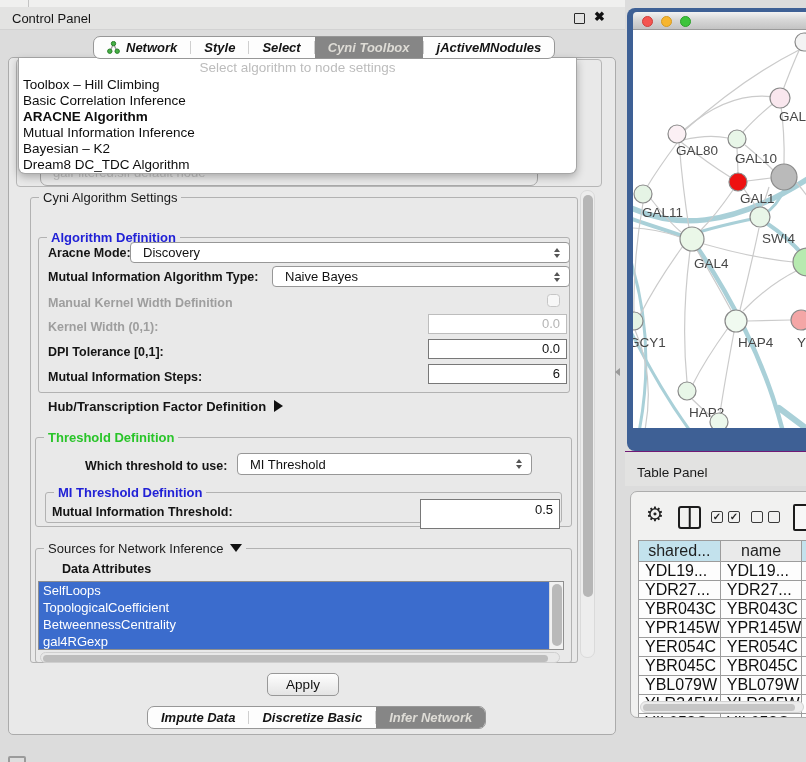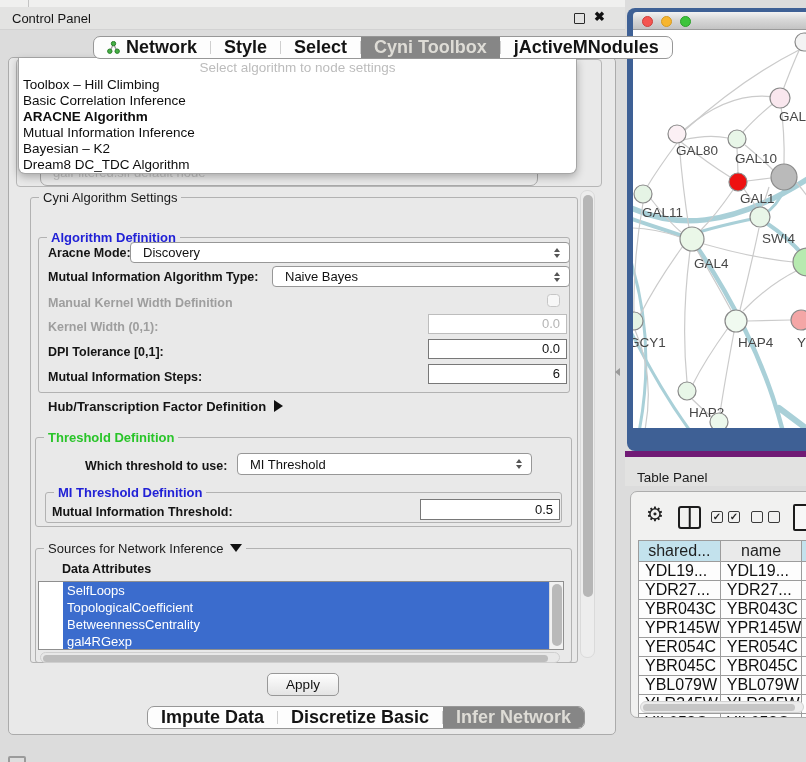--- a/index.html
+++ b/index.html
@@ -16,21 +16,21 @@
   .cp-titlebar { left:0; top:7px; width:625px; height:23px; background:#e3e3e2; border-bottom:1px solid #d2d2d2; }
   .cp-title { position:absolute; left:12px; top:0; line-height:23px; font-size:13px; color:#151515; }
   .float-icon { position:absolute; left:574px; top:6px; width:11px; height:11px; border:1.5px solid #2a2a2a; border-radius:1px; }
   .close-icon { position:absolute; left:594px; top:2px; font-size:13px; font-weight:bold; color:#111; }
 
   .outer-panel { left:8px; top:57px; width:608px; height:678px; background:#e9e9e9; border:1px solid #ababab; border-radius:5px; }
   .inner-panel { left:16px; top:59px; width:586px; height:128px; border:1px solid #b6b6b6; border-radius:4px; }
 
   
   .tabbar { display:flex; align-items:stretch; height:23px; background:#fdfdfd; border:1px solid #979797; border-radius:7px; overflow:hidden; z-index:6; }
-  .tabbar .tab { display:flex; align-items:center; padding:0 13px; font-size:18px; font-weight:600; color:#141414; white-space:nowrap; }
+  .tabbar .tab { display:flex; align-items:center; padding:0 13px; font-size:13px; font-weight:600; color:#141414; white-space:nowrap;font-style:italic; }
   .tabbar .tab.selected { background:#868686; color:#dedcd6; }
   .tabbar .sep { width:1px; background:#cfcfcf; margin:4px 0; }
   .top-tabs { left:93px; top:36px; }
   .bottom-tabs { left:147px; top:706px; }
   .net-glyph { margin-right:6px; }
 
   
   .dropdown { left:18px; top:58px; width:559px; height:116px; background:#ffffff; border:1px solid #a6a6a6; border-top:none;
               border-radius:0 0 7px 7px; box-shadow:0 3px 8px rgba(0,0,0,.28); z-index:5; }
   .dd-placeholder { position:absolute; left:0; top:2px; width:100%; text-align:center; font-size:13.5px; color:#bcbcbc; }
@@ -61,21 +61,21 @@
   .field.disabled { border-color:#bdbdbd; color:#b4b4b4; }
 
   .checkbox { position:absolute; width:13px; height:13px; border:1.5px solid #c6c6c6; background:#f7f7f7; border-radius:3.5px; }
 
   .arrow-right { display:inline-block; width:0; height:0; border-top:6px solid transparent; border-bottom:6px solid transparent;
                  border-left:9px solid #111; margin-left:8px; vertical-align:-1px; }
   .arrow-down  { display:inline-block; width:0; height:0; border-left:6px solid transparent; border-right:6px solid transparent;
                  border-top:8px solid #111; margin-left:6px; vertical-align:1px; }
 
   
-  .attr-list { position:absolute; left:38px; top:581px; width:526px; height:69px; background:#fff; border:1px solid #8f8f8f; overflow:hidden;padding-left:24px; }
+  .attr-list { position:absolute; left:38px; top:581px; width:526px; height:69px; background:#fff; border:1px solid #8f8f8f; overflow:hidden; }
   .attr-item { height:17px; line-height:17px; font-size:13px; color:#fff; padding-left:4px; margin-right:14px; }
   .attr-vscroll { position:absolute; right:0; top:0; width:14px; height:100%; background:#f1f1f1; border-left:1px solid #d8d8d8; }
   .attr-vthumb { position:absolute; left:1.5px; top:2px; width:10px; height:62px; background:#b9b9b9; border-radius:5px; }
   .hscroll { position:absolute; background:#e8e8e8; border:1px solid #cfcfcf; border-radius:6px; }
   .hthumb  { position:absolute; top:1.5px; height:7px; background:#bdbdbd; border-radius:4px; }
 
   
   .vscroll-track { left:580px; top:190px; width:15px; height:468px; background:#ededed; border:1px solid #dadada; border-radius:7px; }
   .vscroll-thumb { position:absolute; left:1.5px; top:4px; width:10px; height:402px; background:#b6b6b6; border-radius:5px; }
 
@@ -89,21 +89,21 @@
   .net-window { left:627px; top:8px; width:179px; height:443px; background:#3e6095; border-radius:8px 0 0 8px; }
   .net-titlebar { position:absolute; left:6px; top:4px; width:173px; height:18px;
                   background:linear-gradient(#f2f2f2,#d8d8d8 45%,#c3c3c3); border-radius:4px 0 0 0; border-bottom:1px solid #9a9a9a; }
   .light { position:absolute; top:3.5px; width:11px; height:11px; border-radius:50%; }
   .light.red    { left:9px;  background:#f45551; border:1px solid #ce3f3b; }
   .light.yellow { left:28px; background:#f6b52f; border:1px solid #d59a22; }
   .light.green  { left:47px; background:#3ec43c; border:1px solid #2da02c; }
   .net-canvas { position:absolute; left:6px; top:22px; width:173px; height:398px; background:#fff; overflow:hidden; }
 
   
-  .tp-strip { left:625px; top:451px; width:181px; height:35px; background:#e2e2e1; border-top:6px solid #701a75; }
+  .tp-strip { left:625px; top:451px; width:181px; height:35px; background:#e2e2e1; border-top:1px solid #701a75; }
   .tp-title { position:absolute; left:12px; top:13px; font-size:13.5px; color:#1a1a1a; }
   .tp-box { left:630px; top:491px; width:180px; height:227px; background:#f1f1f0; border:1px solid #adadad; border-radius:7px 0 0 7px; overflow:hidden; }
   .gear { position:absolute; left:15px; top:12px; font-size:20px; color:#222; line-height:1; }
   .pane-icon { position:absolute; left:47px; top:14px; width:23px; height:23px; border:2.5px solid #1c1c1c; border-radius:3px; }
   .pane-icon .mid { position:absolute; left:50%; top:0; width:2.5px; height:100%; background:#1c1c1c; transform:translateX(-50%); }
   .cb { position:absolute; width:12px; height:12px; border:1.6px solid #3a3a3a; border-radius:2px; font-size:10px; line-height:10px;
         text-align:center; color:#222; font-weight:bold; }
   .doc-icon { position:absolute; left:162px; top:12px; width:22px; height:27px; border:2px solid #1c1c1c; border-radius:2px; background:#f7f7f7; }
 
   table.tp { position:absolute; left:7px; top:48px; border-collapse:collapse; table-layout:fixed; }
@@ -218,21 +218,21 @@
     <span>MI Threshold</span>
     <span class="spinner">
         <span class="up"></span>
         <span class="down"></span>
       </span>
   </div>
   <div class="gbox" style="left:45px; top:492px; width:517px; height:31px;">
     <span class="legend blue">MI Threshold Definition</span>
   </div>
   <div class="flabel" style="left:52px; top:505px;">Mutual Information Threshold:</div>
-  <div class="field" style="left:420px; top:499px; width:140px; height:21px; line-height:19px;">0.5</div>
+  <div class="field" style="left:420px; top:499px; width:140px; height:30px; line-height:19px;">0.5</div>
 
   <div class="gbox" style="left:35px; top:548px; width:537px; height:115px;">
     <span class="legend plain" style="font-size:13px;">
       <span>Sources for Network Inference</span><span class="arrow-down"></span>
     </span>
   </div>
   <div class="flabel" style="left:40px; top:562px; font-size:12.5px;padding-left:22px;">Data Attributes</div>
   <div class="attr-list">
     <div>
         <div class="attr-item" style="background: rgb(59, 108, 205);">SelfLoops</div>

